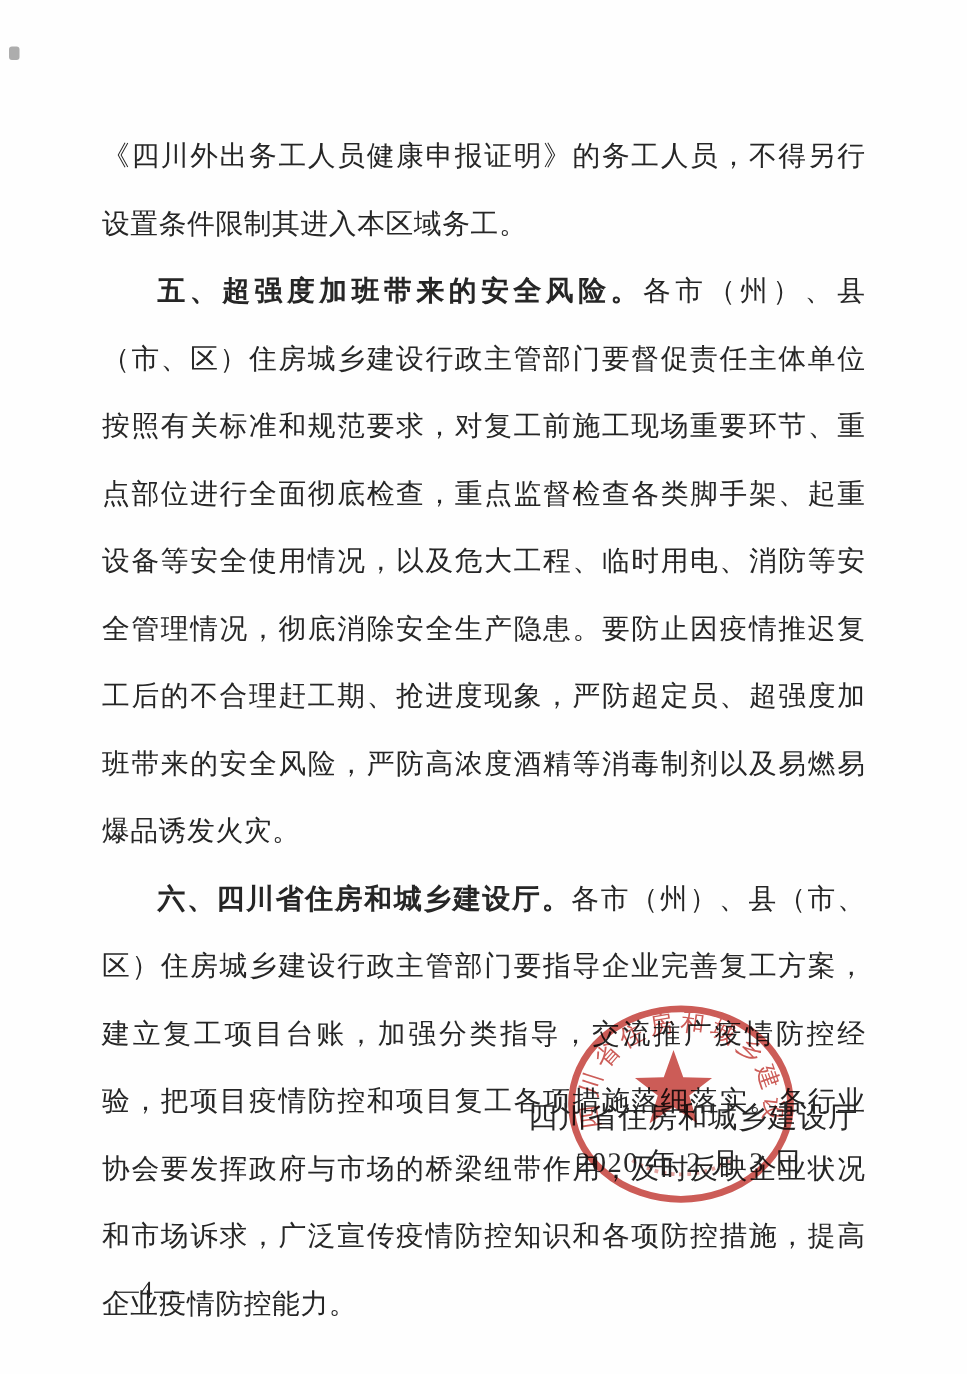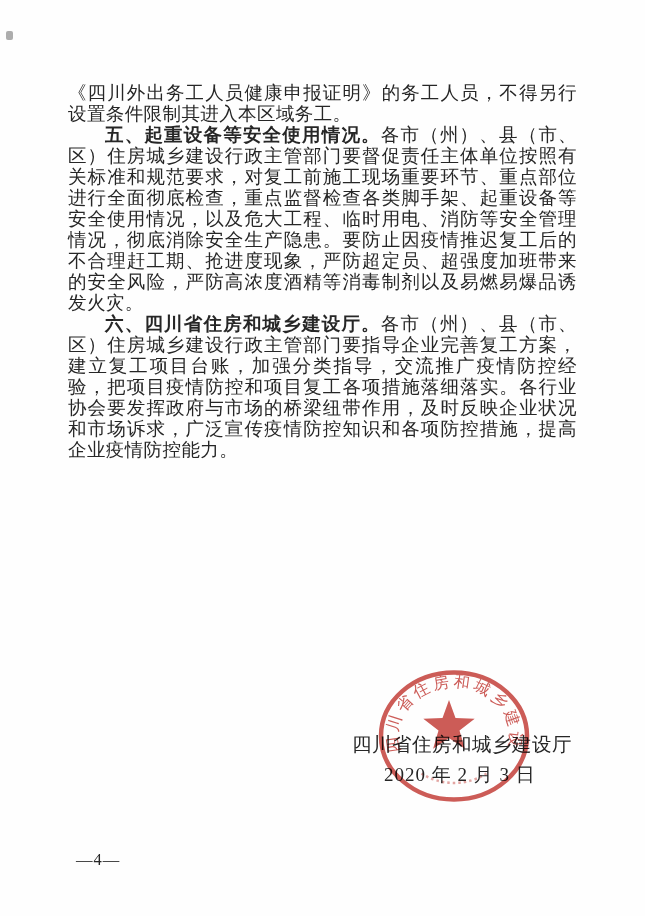--- a/index.html
+++ b/index.html
@@ -8,21 +8,21 @@
     width:645px;height:916px;
     background:#fefefe;
     overflow:hidden;
     font-family:"Liberation Serif","DejaVu Serif",serif;
     color:#262626;
   }
   .doc-body{
     position:absolute;
     left:68px;top:83px;width:509px;
     font-size:18.5px;
-    line-height:21px;
+    line-height:45px;
     letter-spacing:0.4px;
     text-align:justify;
     text-justify:inter-character;
   }
   .para{margin:0;}
   .para.indent{text-indent:2em;}
   .para .lead{font-weight:bold;}
   .signature-agency{
     position:absolute;
     left:352px;top:731px;
@@ -82,21 +82,21 @@
 </style>
 </head>
 <body>
 
 <div class="page">
 
   <div class="scan-artifact"></div>
 
   <div class="doc-body">
     <p class="para"><span>《四川外出务工人员健康申报证明》的务工人员，不得另行设置条件限制其进入本区域务工。</span></p>
-    <p class="para indent"><span class="lead">五、起重设备等安全使用情况。</span><span>各市（州）、县（市、区）住房城乡建设行政主管部门要督促责任主体单位按照有关标准和规范要求，对复工前施工现场重要环节、重点部位进行全面彻底检查，重点监督检查各类脚手架、起重设备等安全使用情况，以及危大工程、临时用电、消防等安全管理情况，彻底消除安全生产隐患。要防止因疫情推迟复工后的不合理赶工期、抢进度现象，严防超定员、超强度加班带来的安全风险，严防高浓度酒精等消毒制剂以及易燃易爆品诱发火灾。</span></p>
+    <p class="para indent"><span class="lead">五、超强度加班带来的安全风险。</span><span>各市（州）、县（市、区）住房城乡建设行政主管部门要督促责任主体单位按照有关标准和规范要求，对复工前施工现场重要环节、重点部位进行全面彻底检查，重点监督检查各类脚手架、起重设备等安全使用情况，以及危大工程、临时用电、消防等安全管理情况，彻底消除安全生产隐患。要防止因疫情推迟复工后的不合理赶工期、抢进度现象，严防超定员、超强度加班带来的安全风险，严防高浓度酒精等消毒制剂以及易燃易爆品诱发火灾。</span></p>
     <p class="para indent"><span class="lead">六、四川省住房和城乡建设厅。</span><span>各市（州）、县（市、区）住房城乡建设行政主管部门要指导企业完善复工方案，建立复工项目台账，加强分类指导，交流推广疫情防控经验，把项目疫情防控和项目复工各项措施落细落实。各行业协会要发挥政府与市场的桥梁纽带作用，及时反映企业状况和市场诉求，广泛宣传疫情防控知识和各项防控措施，提高企业疫情防控能力。</span></p>
   </div>
 
   <div class="signature-agency">四川省住房和城乡建设厅</div>
 
   <div class="signature-date">2020 年 2 月 3 日</div>
 
   <svg class="seal" viewBox="0 0 162 142">
     <defs>
       <path id="sealArc" d="M 29.1 89.4 A 56 49 0 1 1 132.9 89.4" fill="none"></path>

